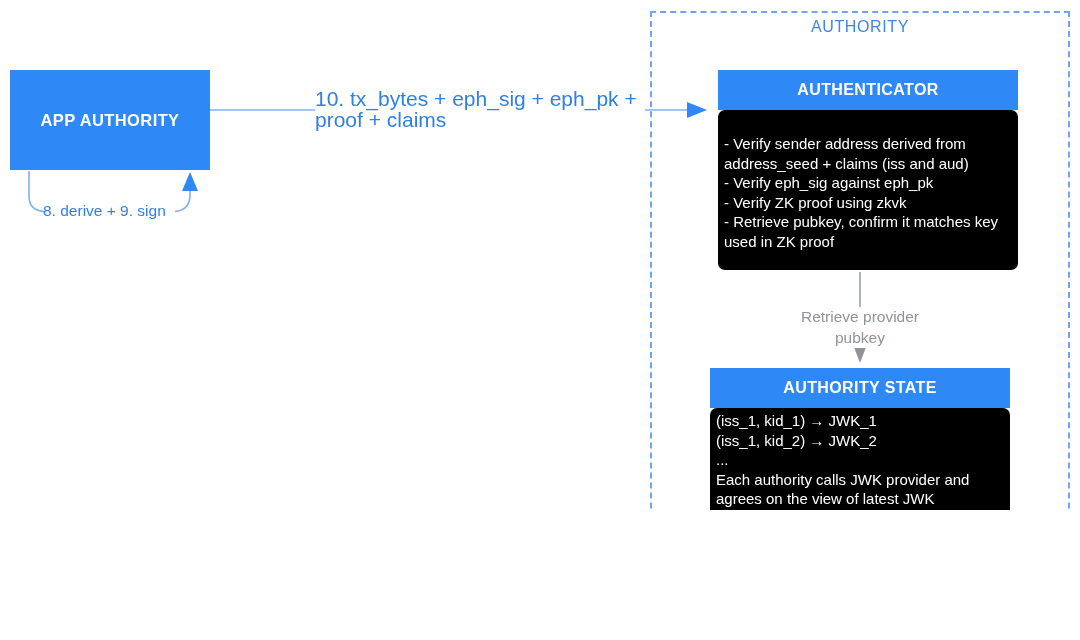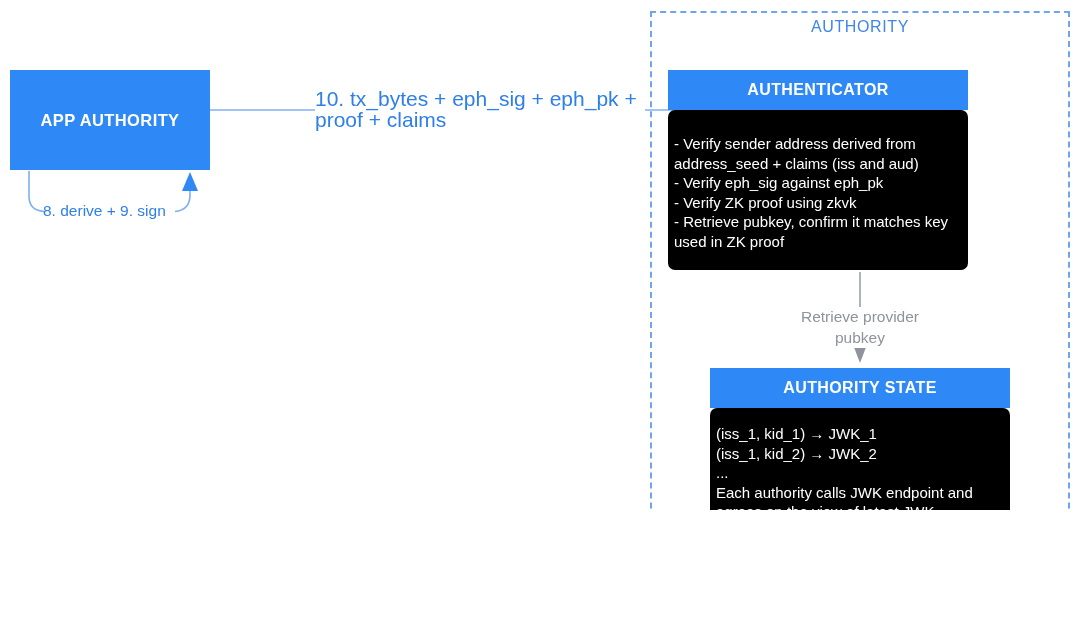--- a/index.html
+++ b/index.html
@@ -17,33 +17,33 @@
     color:#3E86E8; font-size:16px; font-weight:500; letter-spacing:0.6px;
   }
   
   .app-frontend {
     position:absolute; left:10px; top:70px; width:200px; height:100px;
     background:#2E89F7; color:#ffffff; display:flex; align-items:center;
     justify-content:center; font-size:16.5px; font-weight:600; letter-spacing:0.4px;
   }
   
   .node { position:absolute; width:300px; }
-  .node-authenticator { left:668px; top:70px; }
+  .node-authenticator { left:718px; top:70px; }
   .node-authority-state { left:710px; top:368px; }
   .node-header {
     height:40px; background:#2E89F7; color:#ffffff; display:flex;
     align-items:center; justify-content:center; font-size:16px;
     font-weight:600; letter-spacing:0.4px;
   }
   .node-body {
     height:160px; background:#000000; color:#ffffff; box-sizing:border-box;
     font-size:15px; line-height:19.5px; font-weight:500;border-radius:7px;
   }
   .node-authenticator .node-body { padding:24px 6px 0 6px; }
-  .node-authority-state .node-body { padding:16px 6px 0 6px; }
+  .node-authority-state .node-body { padding:3px 6px 0 6px; }
   
   .conn-label { position:absolute; background:#ffffff; }
   .tx-label {
     left:315px; top:89px; width:330px; text-align:left;
     color:#2E7FE8; font-size:21px; line-height:20.5px;
   }
   .derive-label {
     left:43px; top:201px; color:#2E7FE8; font-size:15.5px; line-height:20px;
     background:transparent; white-space:nowrap;
   }
@@ -98,17 +98,17 @@
       <div>- Retrieve pubkey, confirm it matches key used in ZK proof</div>
     </div>
   </div>
 
   <div class="node node-authority-state">
     <div class="node-header">AUTHORITY STATE</div>
     <div class="node-body">
       <div>(iss_1, kid_1) → JWK_1</div>
       <div>(iss_1, kid_2) → JWK_2</div>
       <div>...</div>
-      <div>Each authority calls JWK endpoint and agrees on the view of latest JWK</div>
+      <div>Each authority calls JWK provider and agrees on the view of latest JWK</div>
     </div>
   </div>
 
 </div>
 
 </body></html>

